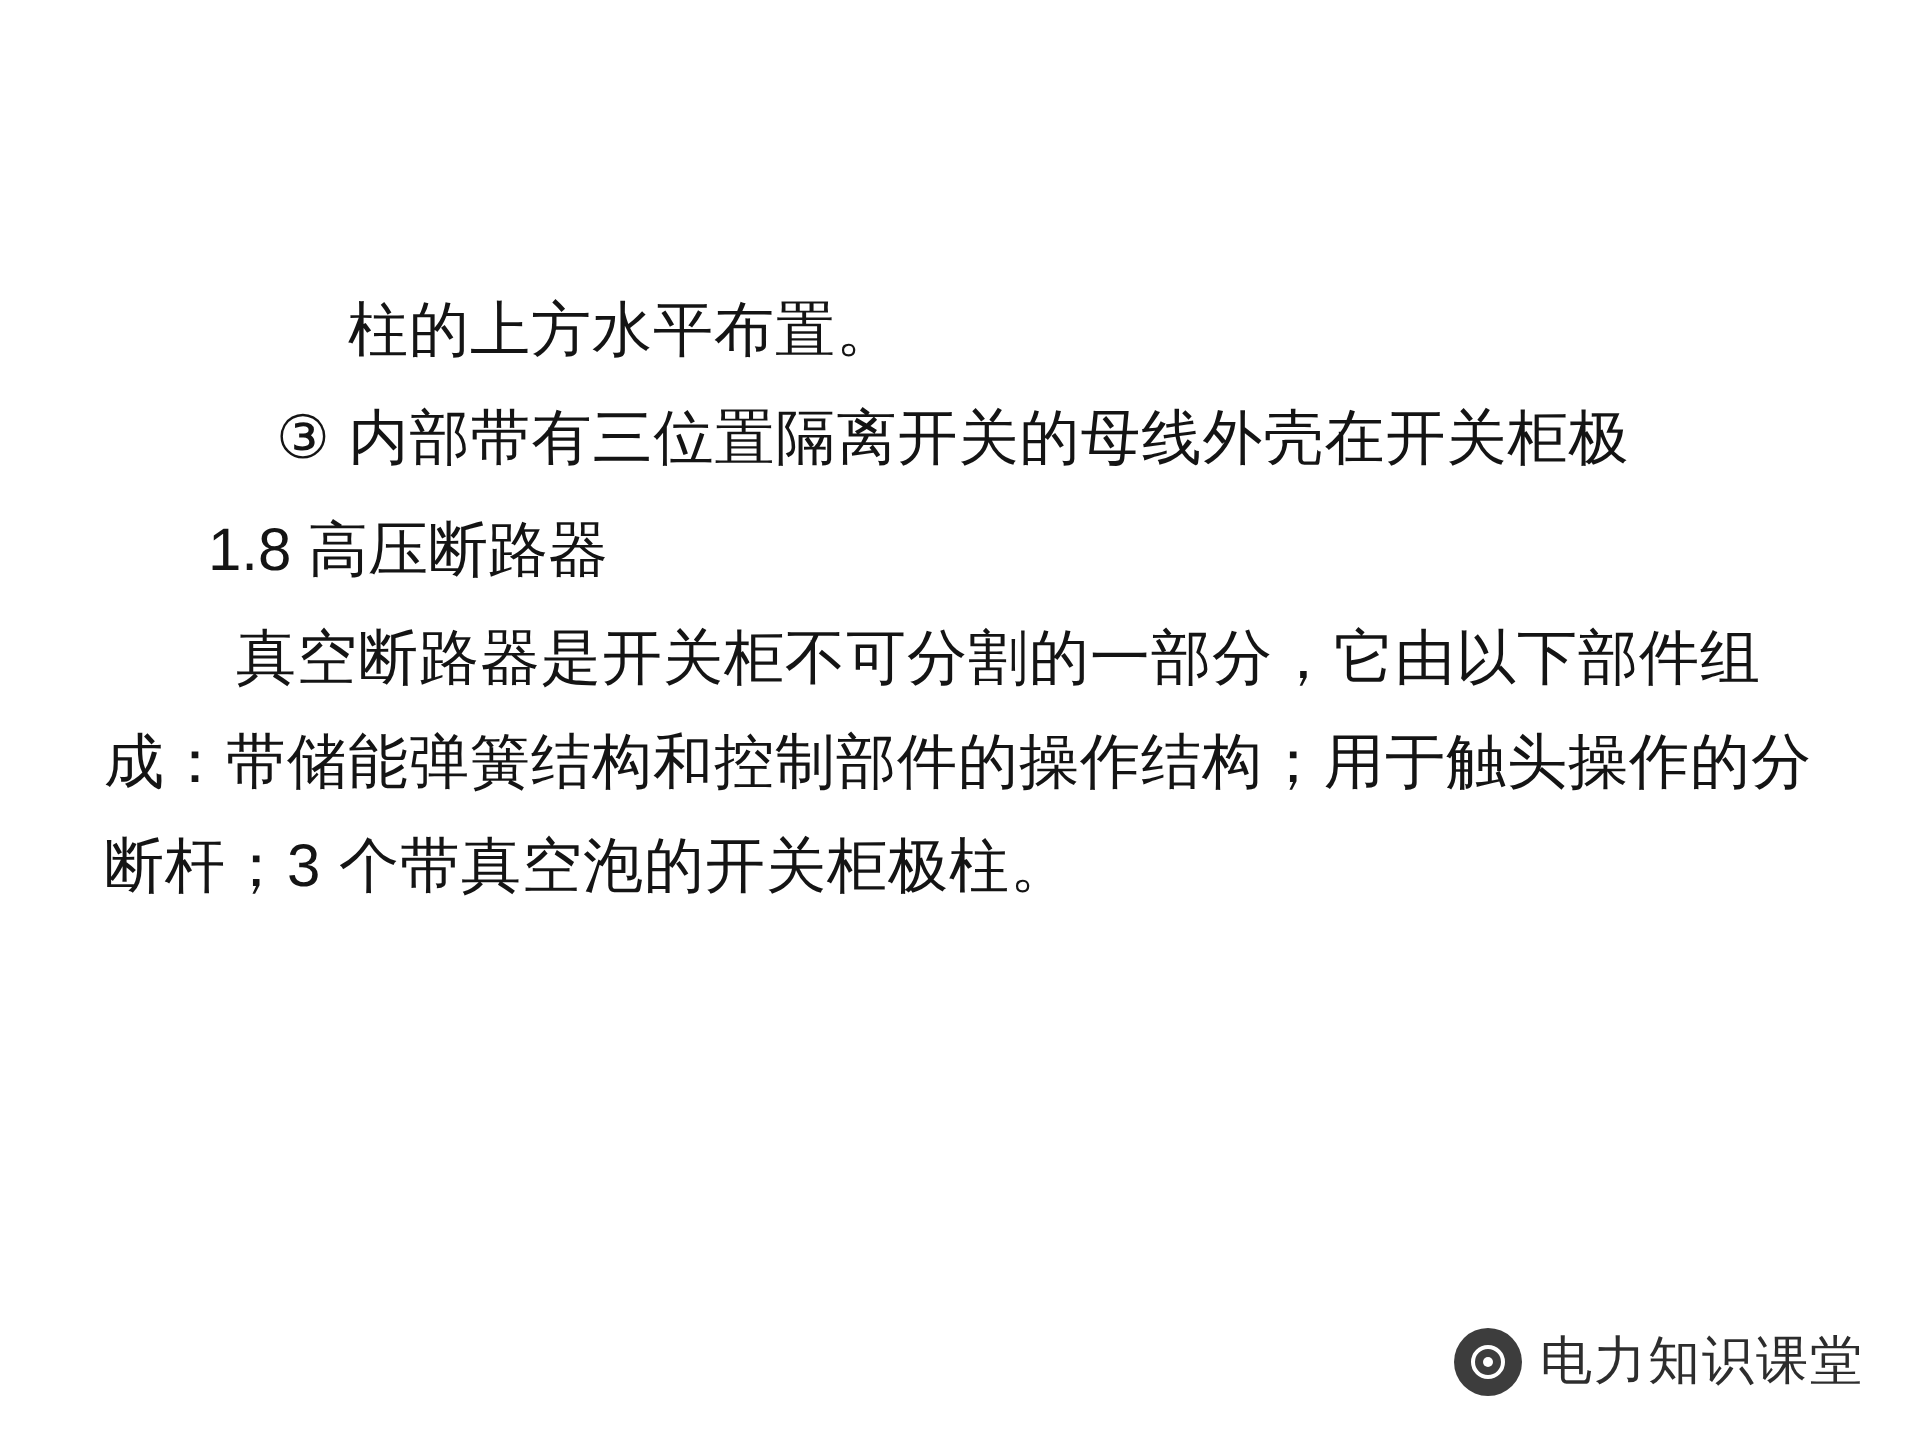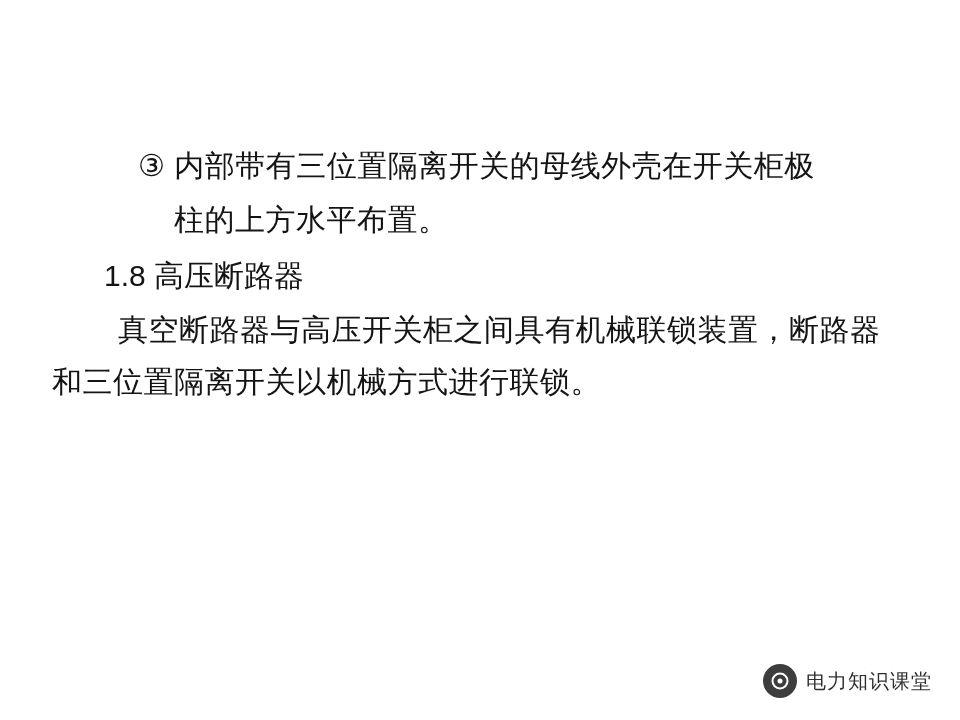--- a/index.html
+++ b/index.html
@@ -80,42 +80,42 @@
     position: absolute;
     left: 50%;
     top: 50%;
     width: 5px;
     height: 5px;
     transform: translate(-50%, -50%);
     border-radius: 50%;
     background: #ffffff;
   }
   .wm-text {
-    font-size: 20px;
+    font-size: 26px;
     color: #1c1c1c;
     letter-spacing: 1px;
     white-space: nowrap;
     font-family: Liberation Serif, serif;
   }
 </style>
 </head>
 <body>
 
 <div class="slide">
 
   <div class="content">
 
+    <p class="para indent-2">柱的上方水平布置。</p>
+
     <p class="para indent-1">③ 内部带有三位置隔离开关的母线外壳在开关柜极</p>
-
-    <p class="para indent-2">柱的上方水平布置。</p>
 
     <p class="section-head">1.8  高压断路器</p>
 
+    <p class="para hang">真空断路器是开关柜不可分割的一部分，它由以下部件组成：带储能弹簧结构和控制部件的操作结构；用于触头操作的分断杆；3 个带真空泡的开关柜极柱。</p>
 
-    <p class="para hang">真空断路器与高压开关柜之间具有机械联锁装置，断路器和三位置隔离开关以机械方式进行联锁。</p>
 
   </div>
 
   <div class="watermark">
     <span class="wm-logo"></span>
     <span class="wm-text">电力知识课堂</span>
   </div>
 
 </div>
 

